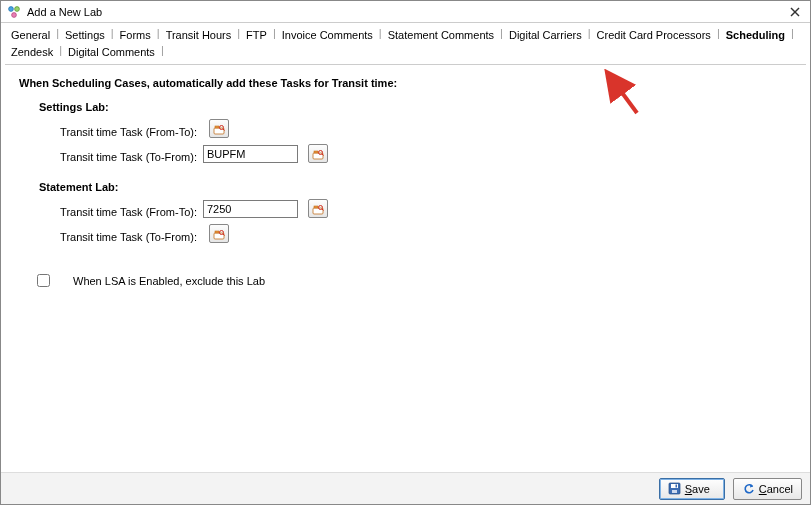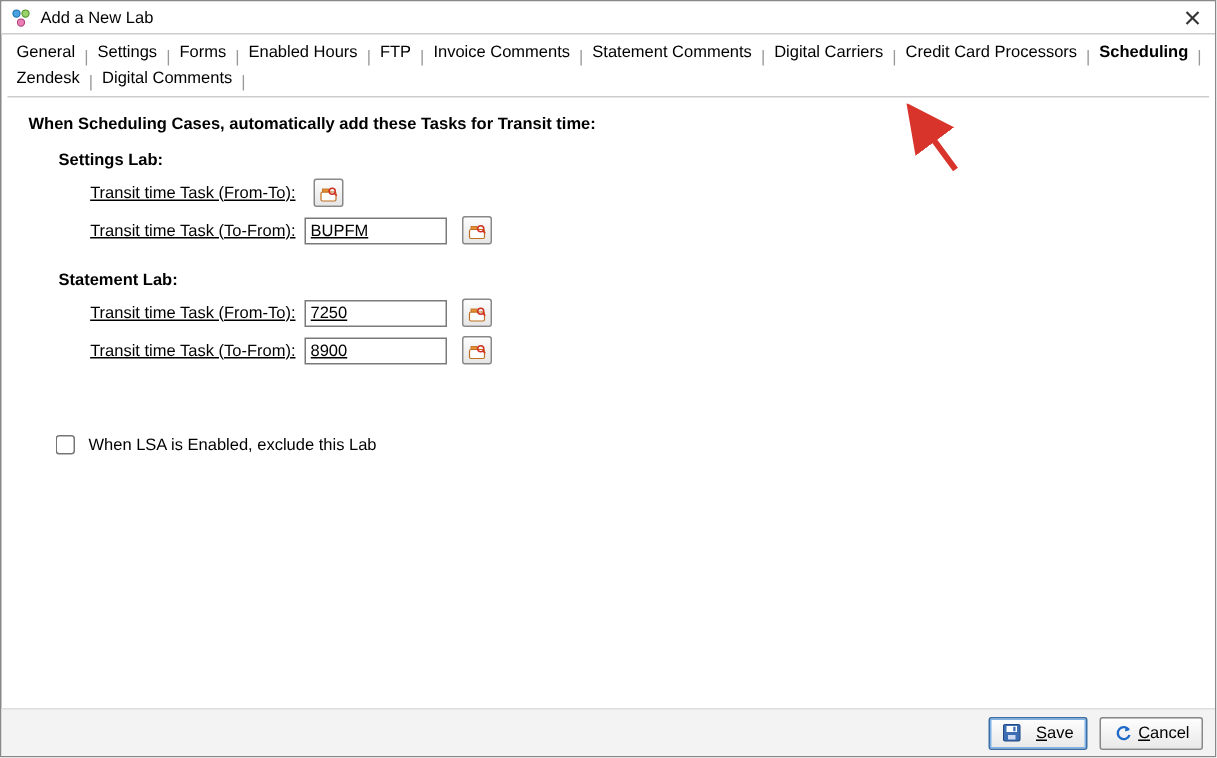--- a/index.html
+++ b/index.html
@@ -35,21 +35,21 @@
   .titlebar .title { flex: 1; font-size: 11px; }
   .titlebar .close {
     width: 18px; height: 18px;
     display: flex; align-items: center; justify-content: center;
     cursor: pointer;
     font-size: 13px;
     color: #333;
   }
   .tabs {
     display: flex;
-    align-items: flex-end;
+    align-items: flex-start;
     padding: 4px 4px 0 4px;
     gap: 0;
     border-bottom: 1px solid transparent;
     flex-wrap: wrap;
   }
   .tab {
     padding: 2px 6px 3px 6px;
     cursor: pointer;
     color: #000;
     white-space: nowrap;
@@ -77,24 +77,23 @@
   .heading {
     font-weight: bold;
     margin: 2px 0 12px 4px;
   }
   .section-title {
     font-weight: bold;
     margin: 8px 0 6px 24px;
   }
   .form-row {
     display: flex;
-    align-items: center;
+    align-items: flex-end;
     margin: 4px 0 6px 44px;
     gap: 4px;
-    text-decoration: underline;
   }
   .form-row label {
     width: 140px;
     text-align: right;
     padding-right: 2px;
   }
   .form-row input[type="text"] {
     width: 95px;
     height: 18px;
     font-family: inherit;
@@ -108,22 +107,22 @@
     border: 1px solid #888;
     background: linear-gradient(#fdfdfd, #e6e6e6);
     margin-left: 6px;
     display: inline-flex; align-items: center; justify-content: center;
     cursor: pointer;
     border-radius: 2px;
   }
   .checkbox-row {
     display: flex;
     align-items: center;
-    margin: 44px 0 0 18px;
-    gap: 6px;
+    margin: 28px 0 0 18px;
+    gap: 20px;
   }
   .checkbox-row input[type="checkbox"] {
     width: 13px; height: 13px;
   }
   .footer {
     height: 32px;
     display: flex;
     justify-content: flex-end;
     align-items: center;
     padding: 0 8px;
@@ -132,21 +131,21 @@
     border-top: 1px solid #ddd;
   }
   .btn {
     height: 22px;
     min-width: 66px;
     border: 1px solid #888;
     background: linear-gradient(#fefefe, #e8e8e8);
     border-radius: 2px;
     display: inline-flex;
     align-items: center;
-    justify-content: space-between;
+    justify-content: flex-start;
     gap: 4px;
     padding: 0 8px;
     cursor: pointer;
     font-family: inherit;
     font-size: 11px;
   }
   .btn.primary {
     border: 1px solid #3a6ea5;
     box-shadow: 0 0 0 1px #7fb2e5 inset;
   }
@@ -180,21 +179,21 @@
     </span>
   </div>
 
   <div class="tabs">
     <span class="tab">General</span>
       <span class="tab-sep">|</span>
     <span class="tab">Settings</span>
       <span class="tab-sep">|</span>
     <span class="tab">Forms</span>
       <span class="tab-sep">|</span>
-    <span class="tab">Enabled Hours</span>
+    <span class="tab">Transit Hours</span>
       <span class="tab-sep">|</span>
     <span class="tab">FTP</span>
       <span class="tab-sep">|</span>
     <span class="tab">Invoice Comments</span>
       <span class="tab-sep">|</span>
     <span class="tab">Statement Comments</span>
       <span class="tab-sep">|</span>
     <span class="tab">Digital Carriers</span>
       <span class="tab-sep">|</span>
     <span class="tab">Credit Card Processors</span>
@@ -249,21 +248,20 @@
             <rect x="1" y="5" width="10" height="6" rx="1" fill="#fff" stroke="#c07020" stroke-width="0.8"></rect>
             <rect x="2" y="3" width="4" height="2" fill="#e89038" stroke="#c07020" stroke-width="0.6"></rect>
             <circle cx="8.5" cy="4.5" r="2" fill="none" stroke="#d03020" stroke-width="1"></circle>
             <line x1="10" y1="6" x2="11.5" y2="7.5" stroke="#d03020" stroke-width="1"></line>
           </svg>
         </span>
       </div>
 
       <div class="form-row">
         <label>Transit time Task (To-From):</label>
-        <input type="text" value="8900" style="">
         <span class="picker-btn">
           <svg width="12" height="12" viewBox="0 0 12 12">
             <rect x="1" y="5" width="10" height="6" rx="1" fill="#fff" stroke="#c07020" stroke-width="0.8"></rect>
             <rect x="2" y="3" width="4" height="2" fill="#e89038" stroke="#c07020" stroke-width="0.6"></rect>
             <circle cx="8.5" cy="4.5" r="2" fill="none" stroke="#d03020" stroke-width="1"></circle>
             <line x1="10" y1="6" x2="11.5" y2="7.5" stroke="#d03020" stroke-width="1"></line>
           </svg>
         </span>
       </div>
 

